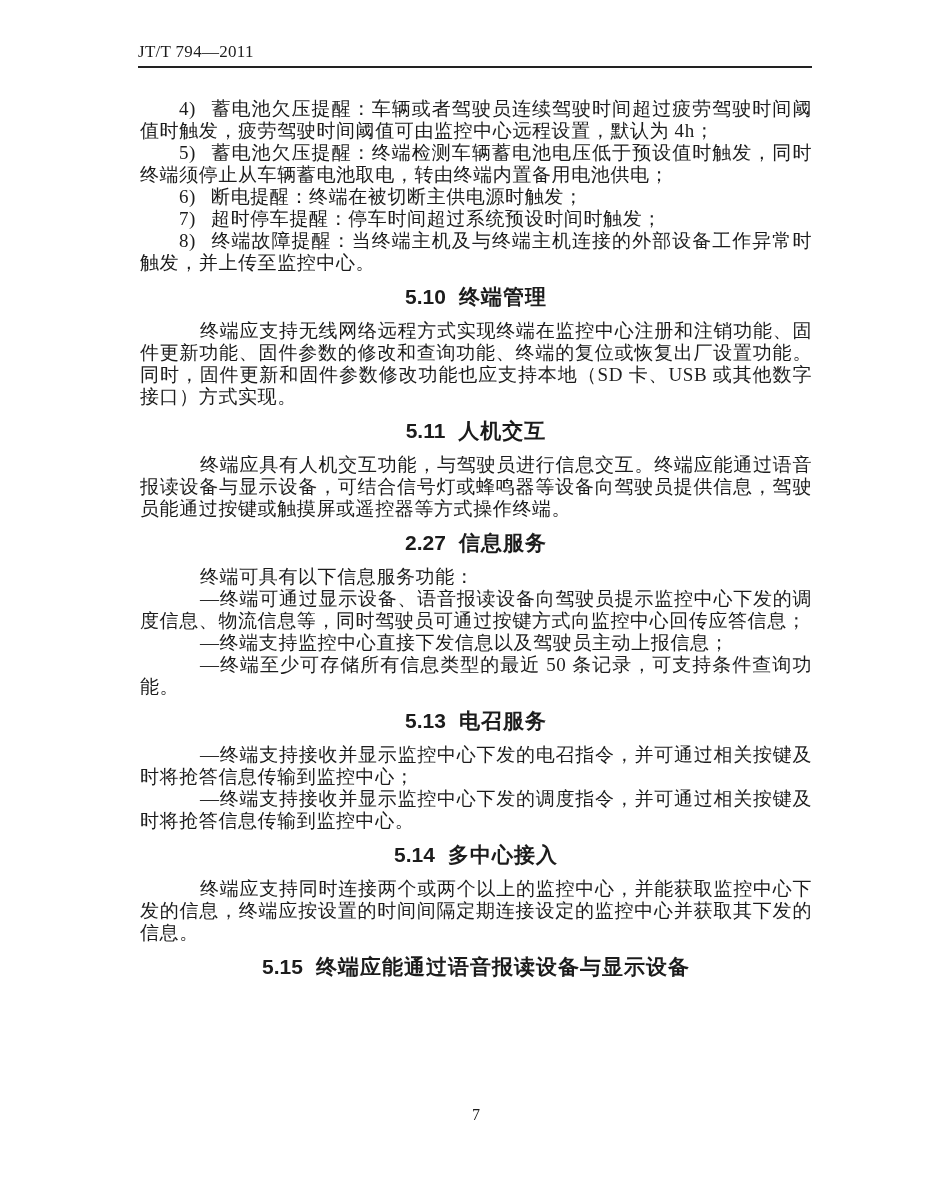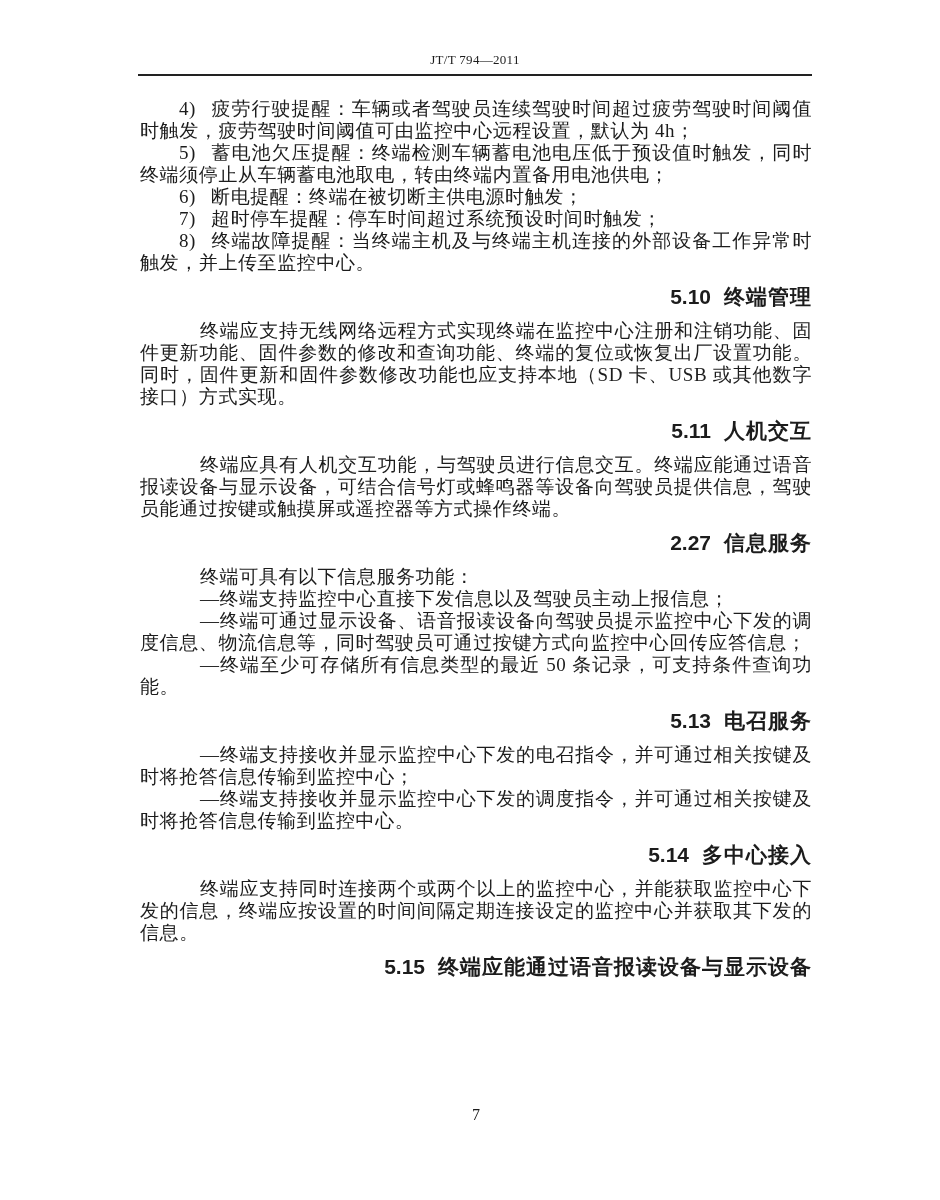--- a/index.html
+++ b/index.html
@@ -8,25 +8,25 @@
     position:relative;
     width:940px; height:1200px;
     margin:0 auto;
     background:#ffffff;
     color:#1c1c1c;
     font-family:"Liberation Serif","DejaVu Serif",serif;
     overflow:hidden;
   }
   .header {
     position:absolute;
-    left:138px; top:50px; width:674px;
+    left:138px; top:42px; width:674px;
     border-bottom:2px solid #222;
-    text-align:center;
+    text-align:left;
     padding-bottom:4px;
-    font-size:13px;
+    font-size:17px;
     line-height:20px;
     letter-spacing:0.3px;
   }
   .content {
     position:absolute;
     left:140px; top:98px; width:672px;
     font-size:19px;
     line-height:22px;
     letter-spacing:0.6px;
     text-align:justify;
@@ -34,21 +34,21 @@
   .li { text-indent:39px; }
   .li-num { margin-right:15px; }
   .para { text-indent:60px; }
   .sec-h {
     font-family:"Liberation Sans","DejaVu Sans",sans-serif;
     font-weight:bold;
     font-size:21px;
     line-height:22px;
     letter-spacing:1px;
     margin:12px 0 12px 0;
-    text-align:right;
+    text-align:center;
   }
   .sec-num { margin-right:13px; letter-spacing:0; }
   .footer {
     position:absolute;
     left:140px; top:1106px; width:672px;
     text-align:center;
     font-size:16px;
   }
 </style>
 </head>
@@ -56,21 +56,21 @@
 
 <div class="page">
 
   <div class="header">
     <span>JT/T 794—2011</span>
   </div>
 
   <div class="content">
 
     <p class="li">
-      <span class="li-num">4)</span><span>疲劳行驶提醒：车辆或者驾驶员连续驾驶时间超过疲劳驾驶时间阈值时触发，疲劳驾驶时间阈值可由监控中心远程设置，默认为 4h；</span>
+      <span class="li-num">4)</span><span>蓄电池欠压提醒：车辆或者驾驶员连续驾驶时间超过疲劳驾驶时间阈值时触发，疲劳驾驶时间阈值可由监控中心远程设置，默认为 4h；</span>
     </p>
     <p class="li">
       <span class="li-num">5)</span><span>蓄电池欠压提醒：终端检测车辆蓄电池电压低于预设值时触发，同时终端须停止从车辆蓄电池取电，转由终端内置备用电池供电；</span>
     </p>
     <p class="li">
       <span class="li-num">6)</span><span>断电提醒：终端在被切断主供电源时触发；</span>
     </p>
     <p class="li">
       <span class="li-num">7)</span><span>超时停车提醒：停车时间超过系统预设时间时触发；</span>
     </p>
@@ -90,22 +90,22 @@
         <span class="sec-num">5.11</span><span>人机交互</span>
       </h2>
       <p class="para">终端应具有人机交互功能，与驾驶员进行信息交互。终端应能通过语音报读设备与显示设备，可结合信号灯或蜂鸣器等设备向驾驶员提供信息，驾驶员能通过按键或触摸屏或遥控器等方式操作终端。</p>
     </div>
 
     <div>
       <h2 class="sec-h">
         <span class="sec-num">2.27</span><span>信息服务</span>
       </h2>
       <p class="para">终端可具有以下信息服务功能：</p>
+      <p class="para">—终端可通过显示设备、语音报读设备向驾驶员提示监控中心下发的调度信息、物流信息等，同时驾驶员可通过按键方式向监控中心回传应答信息；</p>
       <p class="para">—终端支持监控中心直接下发信息以及驾驶员主动上报信息；</p>
-      <p class="para">—终端可通过显示设备、语音报读设备向驾驶员提示监控中心下发的调度信息、物流信息等，同时驾驶员可通过按键方式向监控中心回传应答信息；</p>
       <p class="para">—终端至少可存储所有信息类型的最近 50 条记录，可支持条件查询功能。</p>
     </div>
 
     <div>
       <h2 class="sec-h">
         <span class="sec-num">5.13</span><span>电召服务</span>
       </h2>
       <p class="para">—终端支持接收并显示监控中心下发的电召指令，并可通过相关按键及时将抢答信息传输到监控中心；</p>
       <p class="para">—终端支持接收并显示监控中心下发的调度指令，并可通过相关按键及时将抢答信息传输到监控中心。</p>
     </div>

